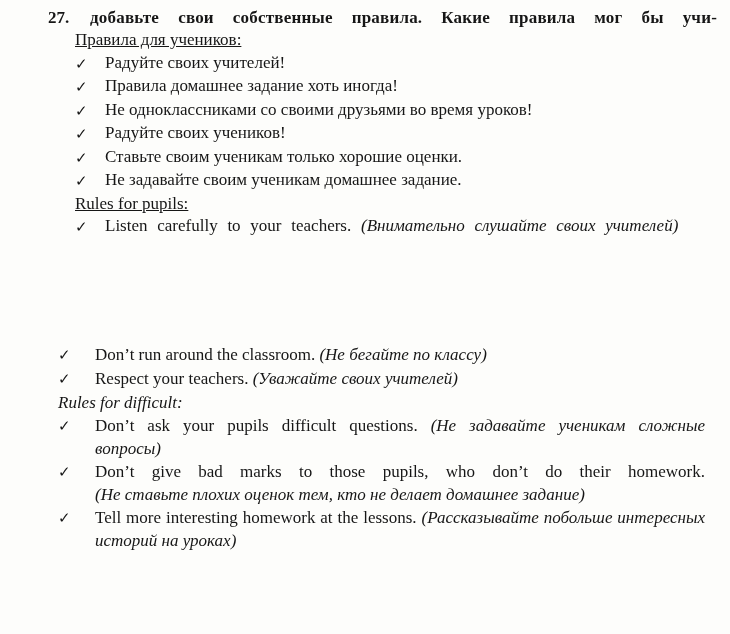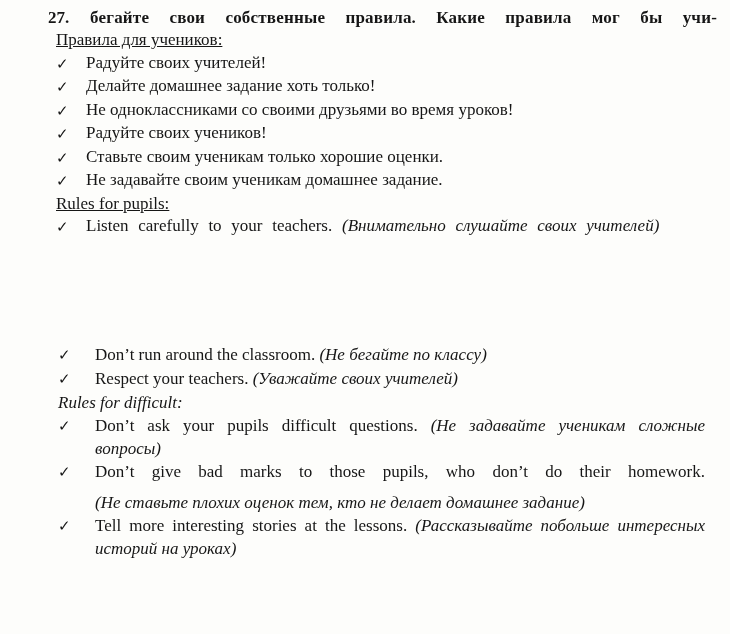--- a/index.html
+++ b/index.html
@@ -21,21 +21,21 @@
     line-height: 23px;
     font-family: Liberation Serif, serif;
   }
   .num { width: 42px; flex-shrink: 0; }
   .task { flex: 1; letter-spacing: 0.2px; }
   .task-line { display: block; }
   .jline { text-align: justify; text-align-last: justify; }
 
   
   .content-top {
-    margin: 0 25px 0 56px;
+    margin: 0 25px 0 75px;
     font-size: 17px;
     line-height: 22.5px;
   }
   
   .content-bottom {
     margin: 104px 25px 0 58px;
     font-size: 17px;
     line-height: 23px;
   }
 
@@ -46,45 +46,45 @@
   .check {
     flex-shrink: 0;
     width: 30px;
     font-size: 15px;
     padding-top: 1px;
   }
   .content-bottom .check { width: 37px; }
   .rule-body { flex: 1; text-align: justify; }
   .trans { font-style: italic; }
   .spread { word-spacing: 5.5px; }
-  .trans-unit { display: inline-block; margin-top: 8px; }
+  .trans-unit { display: inline-block; }
 </style>
 </head>
 <body>
 
 <div class="page">
 
   <div class="task-row">
     <span class="num">27.</span>
     <div class="task">
-      <span class="task-line jline">бегайте свои собственные правила. Какие правила мог бы учи-</span>
+      <span class="task-line jline">добавьте свои собственные правила. Какие правила мог бы учи-</span>
     </div>
   </div>
 
   <div class="content-top">
 
     <div class="heading-underline">Правила для учеников:</div>
 
     <div class="rule">
       <span class="check">✓</span>
       <span class="rule-body">Радуйте своих учителей!</span>
     </div>
     <div class="rule">
       <span class="check">✓</span>
-      <span class="rule-body">Делайте домашнее задание хоть только!</span>
+      <span class="rule-body">Правила домашнее задание хоть иногда!</span>
     </div>
     <div class="rule">
       <span class="check">✓</span>
       <span class="rule-body">Не одноклассниками со своими друзьями во время уроков!</span>
     </div>
 
 
     <div class="rule">
       <span class="check">✓</span>
       <span class="rule-body">Радуйте своих учеников!</span>
@@ -139,20 +139,20 @@
     <div class="rule">
       <span class="check">✓</span>
       <span class="rule-body">
         <span>Don’t give bad marks to those pupils, who don’t do their homework.</span>
         <span class="trans trans-unit">(Не ставьте плохих оценок тем, кто не делает домашнее задание)</span>
       </span>
     </div>
     <div class="rule">
       <span class="check">✓</span>
       <span class="rule-body">
-        <span>Tell more interesting stories at the lessons.</span>
+        <span>Tell more interesting homework at the lessons.</span>
         <span class="trans">(Рассказывайте побольше интересных историй на уроках)</span>
       </span>
     </div>
 
   </div>
 
 </div>
 
 </body></html>

